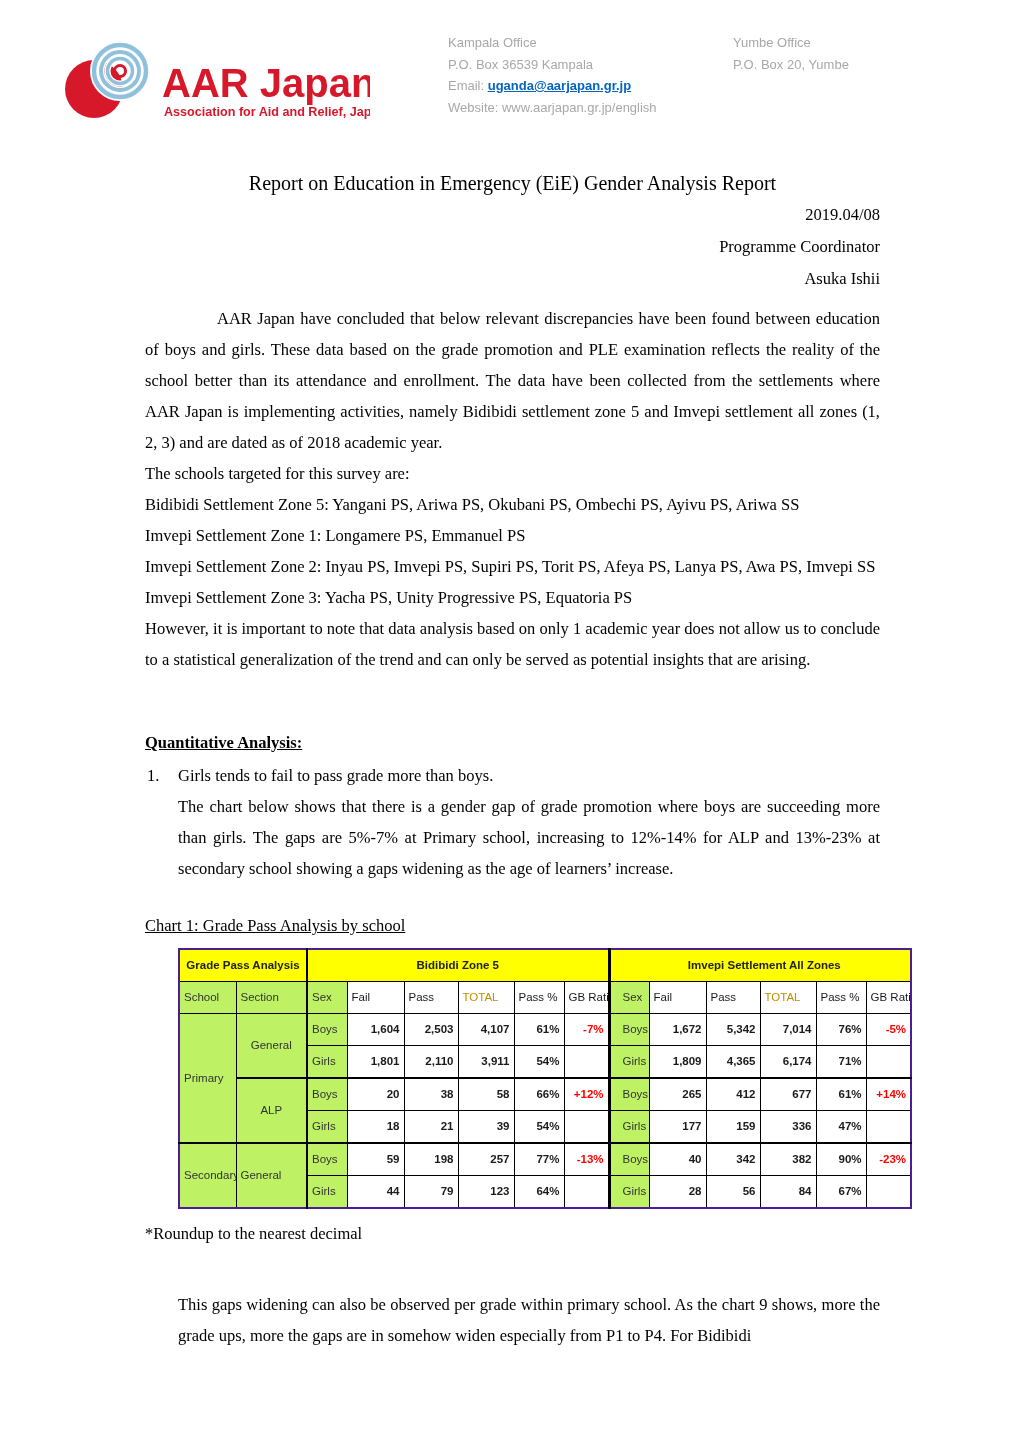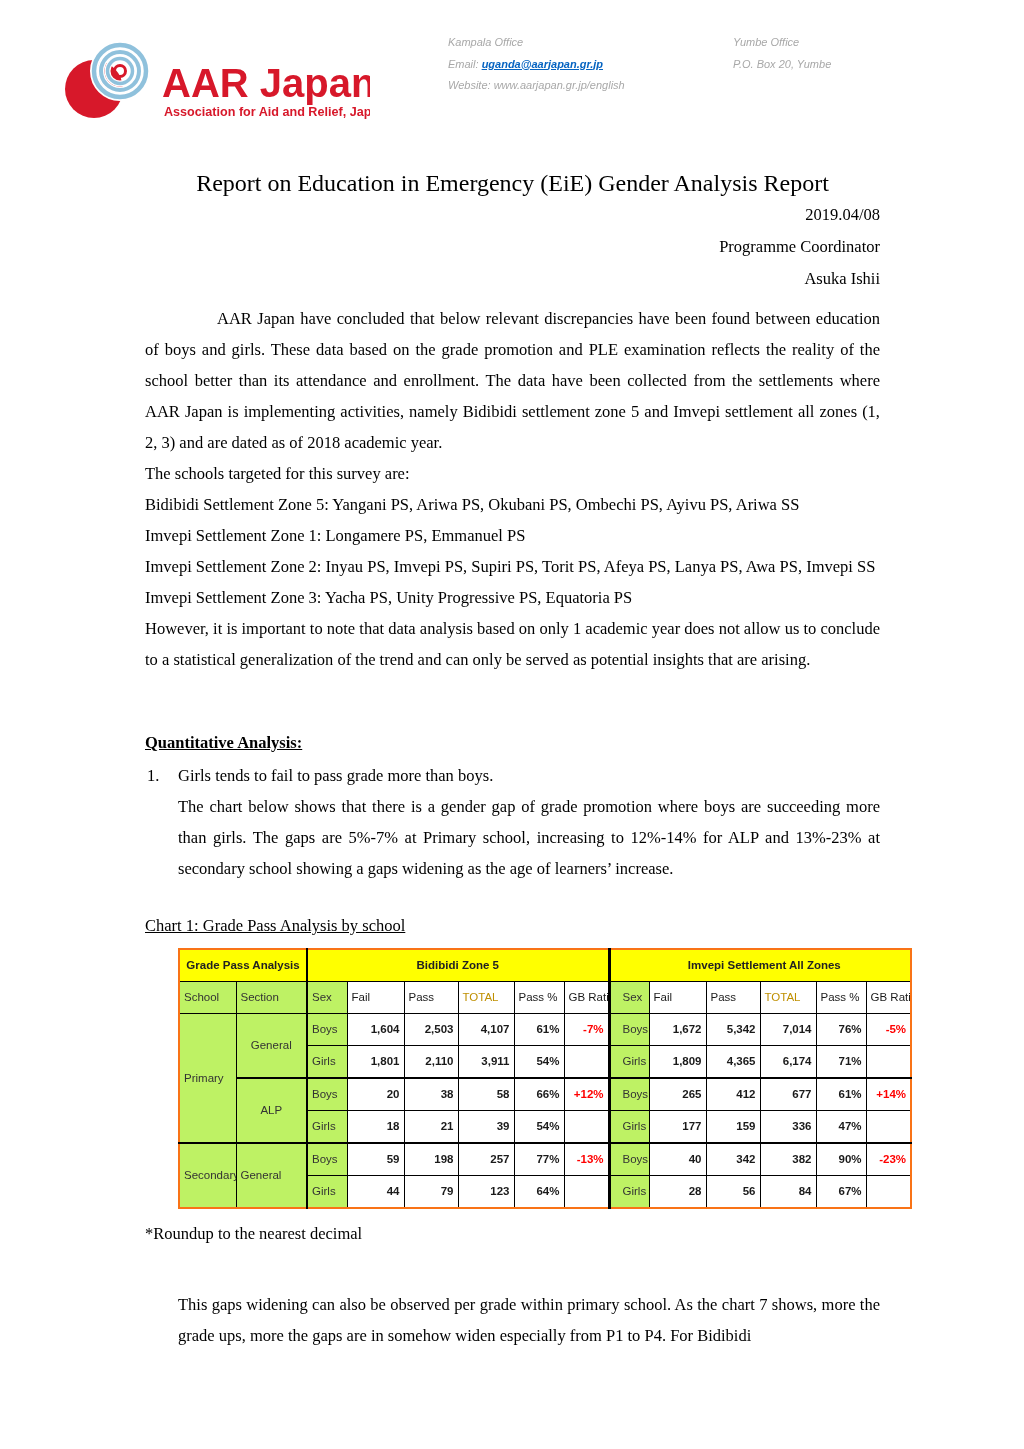--- a/index.html
+++ b/index.html
@@ -5,44 +5,44 @@
   * { margin:0; padding:0; box-sizing:border-box; }
   html,body { background:#fff; }
   .page {
     position:relative; width:1024px; height:1449px; background:#ffffff;
     font-family:"Liberation Serif", serif; color:#000; overflow:hidden;
   }
 
   
   .logo { position:absolute; left:60px; top:41px; width:310px; height:84px; }
   .office { position:absolute; top:32px; font-family:"Liberation Sans", sans-serif;
-            font-size:11px; line-height:21.5px; color:#a8a8a8;font-style:italic; }
+            font-size:13px; line-height:21.5px; color:#a8a8a8; }
   .office-kampala { left:448px; width:280px; }
   .office-yumbe   { left:733px; width:200px; }
   .email-link { color:#0563C1; text-decoration:underline; font-weight:bold; }
 
   
   .doc-body { position:absolute; left:145px; top:168px; width:735px;
               font-size:16.5px; line-height:31px; }
-  .doc-title { text-align:center; font-size:24px; }
+  .doc-title { text-align:center; font-size:20px; }
   .byline { text-align:right; line-height:32px; }
   .p1 { margin-top:8px; text-align:justify; text-indent:72px; }
   .school-line { text-align:justify; }
   .p2 { text-align:justify; }
   .quant-heading { margin-top:52px; font-weight:bold; text-decoration:underline; }
   .list-item { position:relative; padding-left:33px; margin-top:2px; }
   .list-num { position:absolute; left:2px; top:0; }
   .item-body { padding-left:33px; text-align:justify; }
   .chart-caption { margin-top:26px; text-decoration:underline; display:inline-block; }
   .table-wrap { margin-left:33px; margin-top:7px; }
   .footnote { margin-top:9px; }
   .p3 { margin-left:33px; margin-top:40px; text-align:justify; }
 
   
-  .gpt { border-collapse:collapse; border:2px solid #f97316; table-layout:fixed;
+  .gpt { border-collapse:collapse; border:2px solid #4c1d95; table-layout:fixed;
          font-family:"Liberation Sans", sans-serif; font-size:11.5px; color:#1a1a1a; width:732px; }
   .gpt td { border:1px solid #000; padding:0 4px; height:18px; overflow:hidden; white-space:nowrap; vertical-align:middle; }
   .gpt .yellow { background:#FFFF00; font-weight:bold; text-align:center; color:#222; }
   .gpt .lab { background:#bef264; color:#333; }
   .gpt .tot-h { color:#BF8F00; }
   .gpt .ctr { text-align:center; }
   .gpt .num { text-align:right; font-weight:bold; }
   .gpt .gbr { text-align:right; font-weight:bold; color:#FF0000; }
   .gpt .divL { border-left:3px solid #000;padding-left:12px; }
   .gpt .secL { border-left:2px solid #000; }
@@ -65,20 +65,21 @@
         <circle cx="60" cy="30" r="12.5" stroke="#8fc1dc" stroke-width="3.5"></circle>
         <circle cx="60" cy="30" r="5.5" stroke="#d7182a" stroke-width="3"></circle>
       </g>
       <text x="102" y="56" font-family="Liberation Sans, sans-serif" font-size="40" font-weight="bold" fill="#d7182a">AAR Japan</text>
       <text x="104" y="75" font-family="Liberation Sans, sans-serif" font-size="12.6" font-weight="bold" fill="#d7182a">Association for Aid and Relief, Japan</text>
     </svg>
   </div>
 
   <div class="office office-kampala">
     <div>Kampala Office</div>
+    <div>P.O. Box 36539 Kampala</div>
     <div><span>Email: </span><a class="email-link" href="#">uganda@aarjapan.gr.jp</a></div>
     <div><span>Website: </span><span>www.aarjapan.gr.jp/english</span></div>
   </div>
 
   <div class="office office-yumbe">
     <div>Yumbe Office</div>
     <div>P.O. Box 20, Yumbe</div>
   </div>
 
   <div class="doc-body">
@@ -237,16 +238,16 @@
           <td class="num">84</td>
           <td class="num">67%</td>
           <td class="gbr"></td>
         </tr>
       </tbody>
         </table>
     </div>
 
     <div class="footnote">*Roundup to the nearest decimal</div>
 
-    <p class="p3">This gaps widening can also be observed per grade within primary school. As the chart 7 shows, more the grade ups, more the gaps are in somehow widen especially from P1 to P4. For Bidibidi</p>
+    <p class="p3">This gaps widening can also be observed per grade within primary school. As the chart 9 shows, more the grade ups, more the gaps are in somehow widen especially from P1 to P4. For Bidibidi</p>
 
   </div>
 </div>
 
 </body></html>

